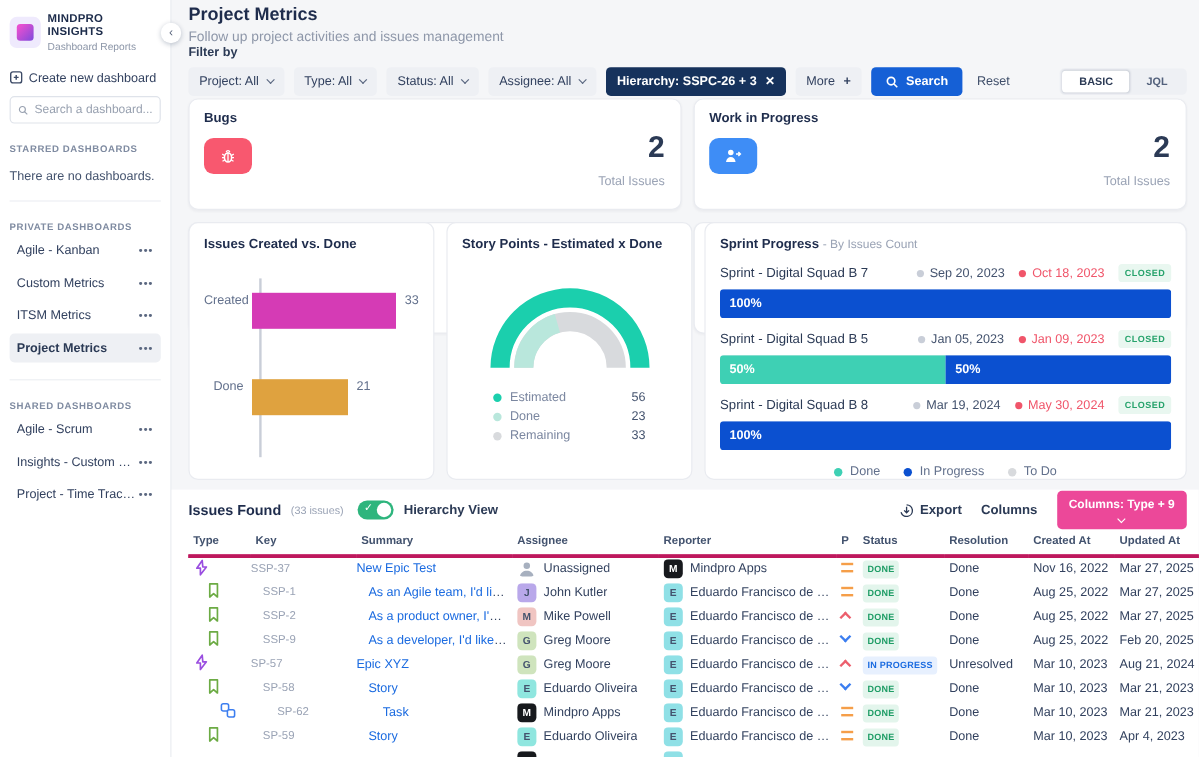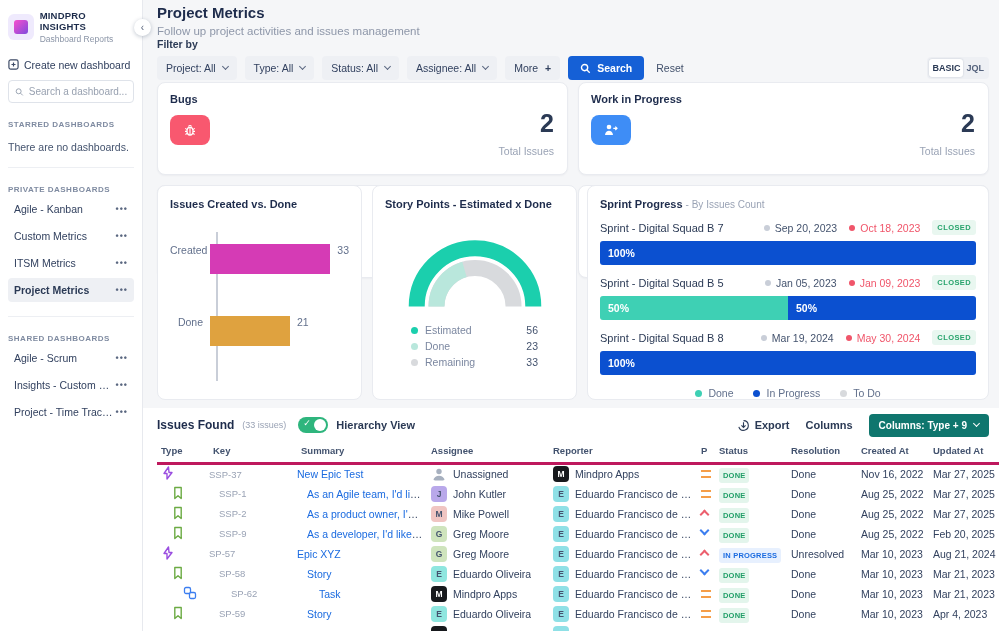--- a/index.html
+++ b/index.html
@@ -48,21 +48,21 @@
   .chip-dark { background:#16325c; color:#fff; font-weight:bold; }
   .chip-dark .x { font-size:10px; font-weight:bold; }
   .searchfield { display:flex; align-items:center; background:#fff; border:1px solid #dfe3ea; border-radius:4px;
                  padding:5px 7px; gap:5px; }
   .searchfield input { border:none; outline:none; width:105px; font-size:10.5px; font-family:inherit; color:#44536e; }
   .searchfield input::placeholder { color:#98a1b0; }
   .btn-search { background:#1560d6; color:#fff; font-size:10.5px; font-weight:bold; padding:6px 12px;
                 border-radius:4px; display:inline-flex; align-items:center; gap:6px; border:none; cursor:pointer; font-family:inherit;}
   .reset { font-size:10.5px; color:#41506b; margin-left:4px; cursor:pointer; }
   .modes { position:absolute; right:0; top:1px; background:#eef0f4; border-radius:4px; padding:2px; display:flex; }
-  .mode { font-size:9px; font-weight:bold; padding:4px 3px; border-radius:3px; color:#53617c; cursor:pointer; }
+  .mode { font-size:9px; font-weight:bold; padding:4px 14px; border-radius:3px; color:#53617c; cursor:pointer; }
   .mode.on { background:#fff; color:#2b3a55; box-shadow:0 0 2px rgba(9,30,66,.2); }
 
   
   .stats { position:absolute; top:82px; left:14px; right:10px; display:grid; grid-template-columns:repeat(2,1fr); gap:10px; }
   .stat-card { background:#fff; border:1px solid #e9ebf0; border-radius:8px; height:93px; position:relative;
                padding:10px 12px; box-shadow:0 1px 2px rgba(16,30,54,.04); }
   .stat-title { font-size:11px; font-weight:bold; color:#1e2c4c; }
   .stat-icon { width:40px; height:30px; border-radius:8px; margin-top:10px; display:flex; align-items:center; justify-content:center; }
   .stat-value { position:absolute; right:13px; top:26px; font-size:25px; font-weight:bold; color:#2b3a55; }
   .stat-cap { position:absolute; right:13px; top:62px; font-size:10.5px; color:#9aa3b5; }
@@ -110,22 +110,22 @@
   .ifound { display:flex; align-items:center; gap:8px; height:24px; padding-right:10px; }
   .if-title { font-size:12px; font-weight:bold; color:#1e2c4c; }
   .if-count { font-size:9px; color:#9aa3b5; }
   .toggle { width:30px; height:16px; border-radius:9px; background:#2eb57d; position:relative; margin-left:4px; cursor:pointer; }
   .toggle .knob { position:absolute; right:2px; top:2px; width:12px; height:12px; border-radius:50%; background:#fff; }
   .toggle .tick { position:absolute; left:5px; top:1px; color:#fff; font-size:9px; }
   .if-toglabel { font-size:11px; font-weight:bold; color:#2b3a55; }
   .if-right { margin-left:auto; display:flex; align-items:center; gap:16px; }
   .if-export { display:flex; align-items:center; gap:5px; font-size:11px; font-weight:bold; color:#2b3a55; cursor:pointer; }
   .if-columns { font-size:11px; font-weight:bold; color:#2b3a55; cursor:pointer; }
-  .btn-cols { background:#0f766e; color:#fff; font-size:10px; font-weight:bold; padding:6px 10px; border-radius:4px;
-              display:flex; align-items:center; gap:7px; cursor:pointer; }
+  .btn-cols { background:#ec4899; color:#fff; font-size:10px; font-weight:bold; padding:6px 10px; border-radius:4px;
+              display:flex; align-items:center; gap:7px; cursor:pointer;flex-direction:column; }
   .btn-cols .chev { border-color:#fff; }
 
   table { border-collapse:collapse; table-layout:fixed; width:856px; margin-top:5px; }
   th { font-size:9.5px; color:#42526e; text-align:left; font-weight:bold; padding:3px 4px 6px; border-bottom:3px solid #be185d; }
   td { height:20px; padding:0 4px; font-size:10.5px; color:#33425f; white-space:nowrap; overflow:hidden; text-overflow:ellipsis; }
   .key { color:#9aa3b5; font-size:9.5px; }
   .sum a { color:#1b6be0; text-decoration:none; }
   .person { display:flex; align-items:center; gap:6px; overflow:hidden; }
   .pname { font-size:10.5px; color:#33425f; white-space:nowrap; overflow:hidden; text-overflow:ellipsis; }
   .avatar { width:16px; height:16px; border-radius:4px; flex:none; display:flex; align-items:center; justify-content:center;
@@ -223,20 +223,24 @@
           <span>Type: All</span>
           <span class="chev"></span>
         </span>
       <span class="chip">
           <span>Status: All</span>
           <span class="chev"></span>
         </span>
       <span class="chip">
           <span>Assignee: All</span>
           <span class="chev"></span>
+        </span>
+      <span class="chip chip-dark">
+          <span>Hierarchy: SSPC-26 + 3</span>
+          <span class="x">✕</span>
         </span>
       <span class="chip">
           <span>More</span>
           <span style="font-weight:bold;">+</span>
         </span>
       <button class="btn-search">
         <svg width="11" height="11" viewBox="0 0 12 12">
             <circle cx="5" cy="5" r="3.4" fill="none" stroke="#fff" stroke-width="1.5"></circle>
             <path d="M7.6 7.6L10.6 10.6" stroke="#fff" stroke-width="1.5"></path>
           </svg>

